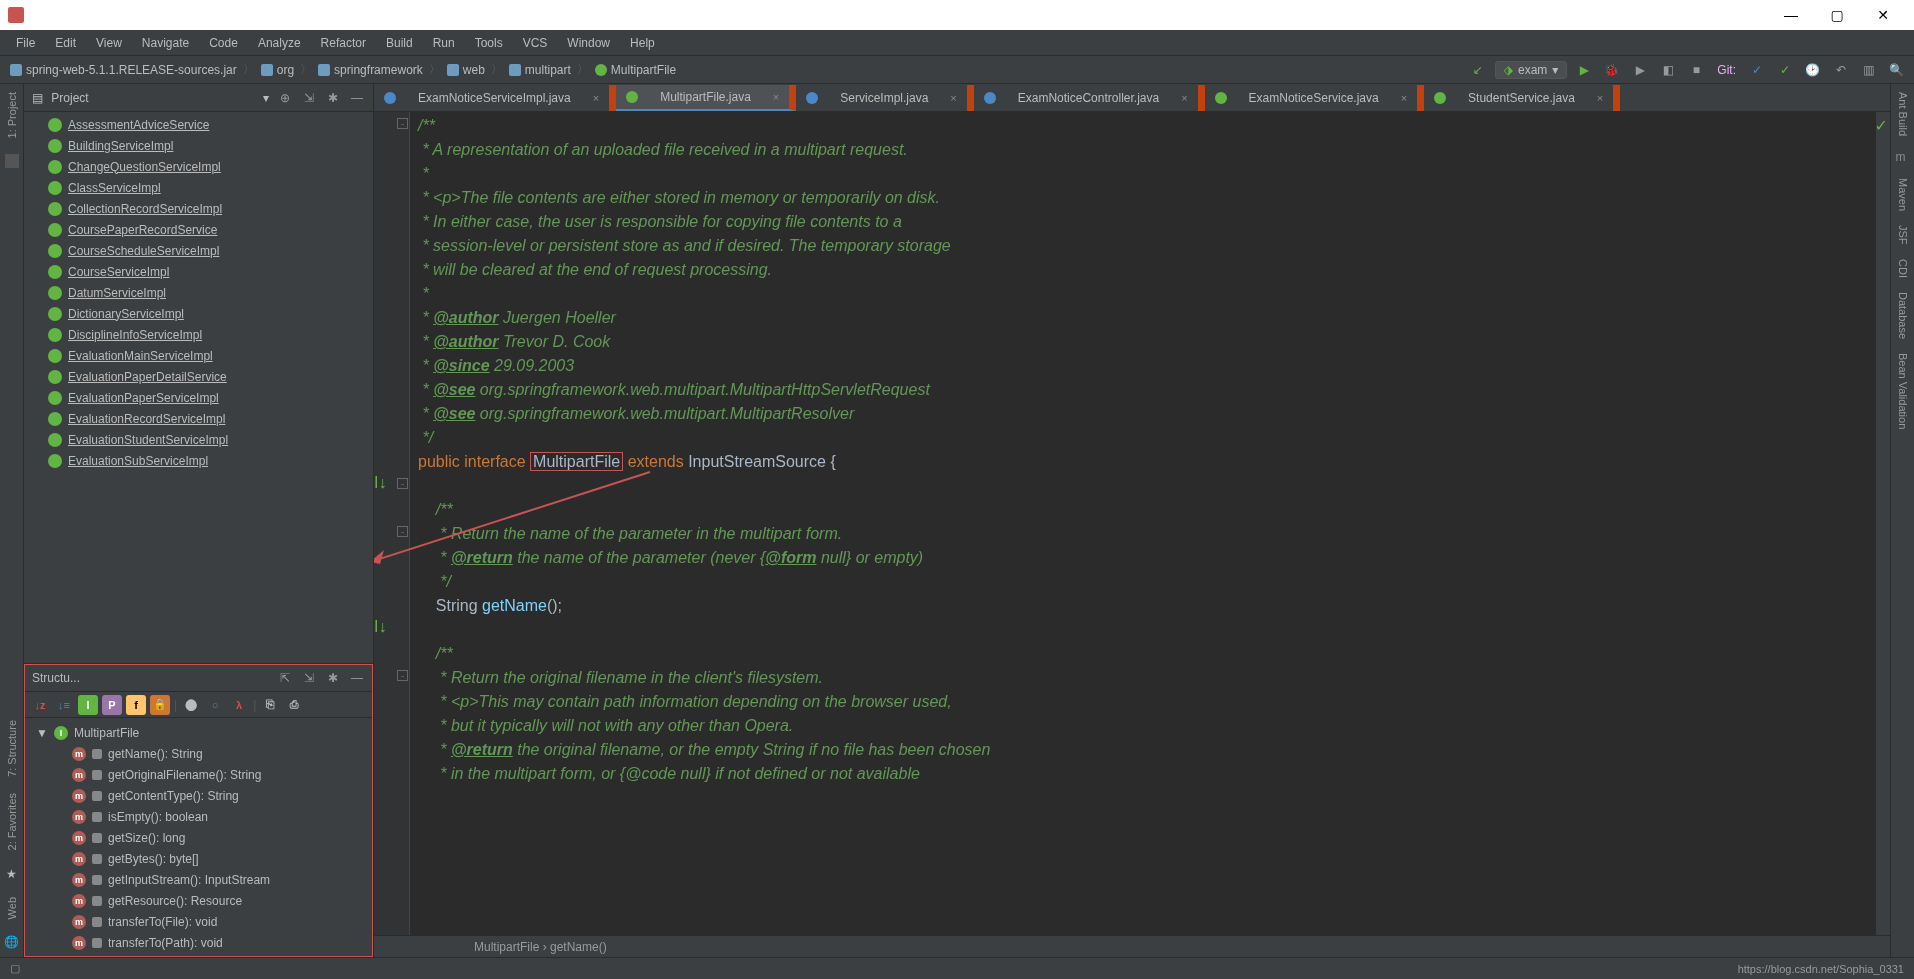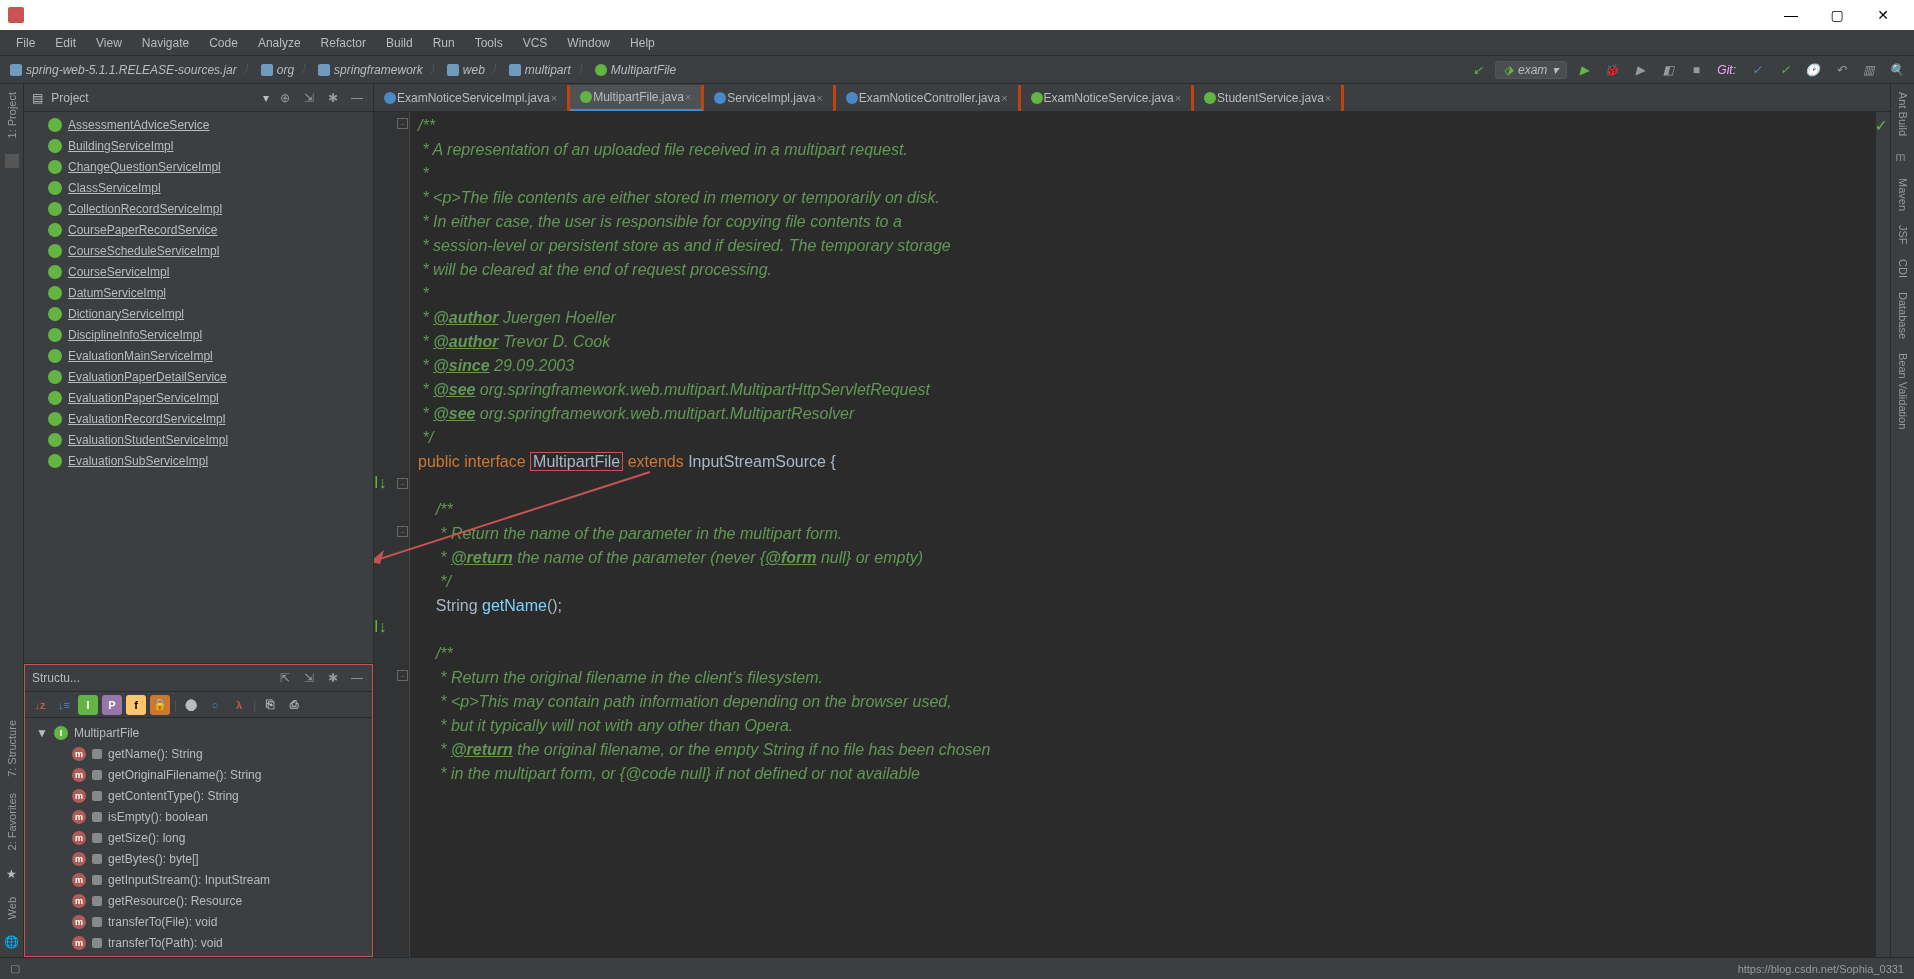--- a/index.html
+++ b/index.html
@@ -2,21 +2,21 @@
 <html><head>
 <meta charset="utf-8">
 <style>
 * { margin:0; padding:0; box-sizing:border-box; font-family:"Segoe UI",Arial,sans-serif; }
 body { background:#3c3f41; color:#bbb; font-size:12px; overflow:hidden; width:1914px; height:979px; transform-origin:top left; }
 .titlebar { background:#fff; color:#000; height:30px; display:flex; align-items:center; padding:0 8px; font-size:12px; }
 .titlebar .spacer { flex:1; }
 .titlebar .winbtn { width:46px; text-align:center; font-size:14px; }
 .menubar { background:#3c3f41; height:26px; display:flex; align-items:center; padding:0 8px; gap:4px; border-bottom:1px solid #2b2b2b; }
 .menubar span { padding:2px 8px; color:#bbb; }
-.navbar { background:#3c3f41; height:28px; display:flex; align-items:center; padding:0 6px; border-bottom:1px solid #2b2b2b;font-style:italic; }
+.navbar { background:#3c3f41; height:28px; display:flex; align-items:center; padding:0 6px; border-bottom:1px solid #2b2b2b; }
 .navbar .crumb { display:flex; align-items:center; gap:4px; padding:0 4px; color:#bbb; font-size:12px; }
 .navbar .sep { color:#666; margin:0 2px; }
 .navbar .fico { width:12px; height:12px; background:#6e9cbe; border-radius:2px; display:inline-block; }
 .navbar .fico.green { background:#62b543; border-radius:50%; }
 .navbar .right { margin-left:auto; display:flex; align-items:center; gap:6px; }
 .navbar .btn { width:22px; height:22px; display:flex; align-items:center; justify-content:center; color:#999; }
 .navbar .runcfg { background:#4b4e50; border:1px solid #555; padding:1px 8px; border-radius:3px; display:flex; align-items:center; gap:5px; }
 .main { display:flex; height:calc(100% - 30px - 26px - 28px - 22px); }
 .leftgutter { width:24px; background:#3c3f41; border-right:1px solid #2b2b2b; display:flex; flex-direction:column; align-items:center; padding-top:8px; gap:16px; }
 .leftgutter .vlabel { writing-mode:vertical-lr; transform:rotate(180deg); font-size:11px; color:#999; }
@@ -33,21 +33,21 @@
 .strtoolbar { height:26px; display:flex; align-items:center; padding:0 6px; gap:4px; border-bottom:1px solid #2b2b2b; }
 .strtoolbar .b { width:20px; height:20px; display:flex; align-items:center; justify-content:center; border-radius:3px; font-size:11px; font-weight:bold; }
 .strtree { padding:4px 0; }
 .strtree .srow { display:flex; align-items:center; padding:2px 8px; gap:6px; height:21px; font-size:12px; }
 .strtree .mico { width:14px; height:14px; border-radius:50%; display:flex; align-items:center; justify-content:center; font-size:9px; font-weight:bold; }
 .mico.m { background:#b05c56; color:#fff; }
 .mico.i { background:#62b543; color:#fff; }
 .strtree .lock { width:10px; height:10px; background:#888; border-radius:2px; }
 .editor { flex:1; display:flex; flex-direction:column; background:#2b2b2b; position:relative; }
 .tabs { height:28px; display:flex; align-items:flex-end; background:#3c3f41; border-bottom:1px solid #2b2b2b; }
-.tab { height:26px; display:flex; align-items:center; padding:0 10px; gap:1px; background:#3c3f41; color:#bbb; font-size:12px; border-right:3px solid #c2410c; }
+.tab { height:26px; display:flex; align-items:center; padding:0 10px; gap:22px; background:#3c3f41; color:#bbb; font-size:12px; border-right:7px solid #c2410c; }
 .tab.active { background:#4e5254; border-bottom:2px solid #4a88c7; }
 .tab .tico { width:12px; height:12px; border-radius:50%; }
 .tab .tico.c { background:#4a88c7; }
 .tab .tico.i { background:#62b543; }
 .tab .close { color:#888; font-size:11px; }
 .code { flex:1; display:flex; overflow:hidden; position:relative; font-family:"JetBrains Mono","Consolas",monospace; font-size:16px; }
 .gutter { width:58px; background:#313335; color:#606366; text-align:right; padding:2px 12px 2px 0; line-height:24px; }
 .foldgutter { width:14px; background:#313335; border-right:1px solid #444; position:relative; }
 .foldgutter .mk { position:absolute; left:1px; width:11px; height:11px; border:1px solid #666; font-size:8px; text-align:center; line-height:9px; color:#888; }
 .codebody { flex:1; padding:2px 0 2px 8px; line-height:24px; white-space:pre; color:#a9b7c6; position:relative; }
@@ -392,20 +392,23 @@
 <span class="c-comment">     * in the multipart form, or {@code null} if not defined or not available</span>
 <svg class="arrowsvg" style="left:-60px;top:340px" width="320" height="130">
             <line x1="300" y1="20" x2="20" y2="110" stroke="#c75450" stroke-width="2"></line>
             <polygon points="20,110 34,98 30,112" fill="#c75450"></polygon>
           </svg>
 </div>
       <div style="width:14px;background:#3c3f41;position:relative">
         <div style="position:absolute;top:4px;right:2px;color:#62b543">✓</div>
       </div>
     </div>
+    <div style="height:22px;background:#3c3f41;border-top:1px solid #2b2b2b;display:flex;align-items:center;padding:0 100px;font-size:12px;color:#999">
+      <span>MultipartFile  ›  getName()</span>
+    </div>
   </div>
 
   <div class="rightgutter">
     <span class="vlabel">Ant Build</span>
     <span class="rico">m</span>
     <span class="vlabel">Maven</span>
     <span class="vlabel">JSF</span>
     <span class="vlabel">CDI</span>
     <span class="vlabel">Database</span>
     <span class="vlabel">Bean Validation</span>

